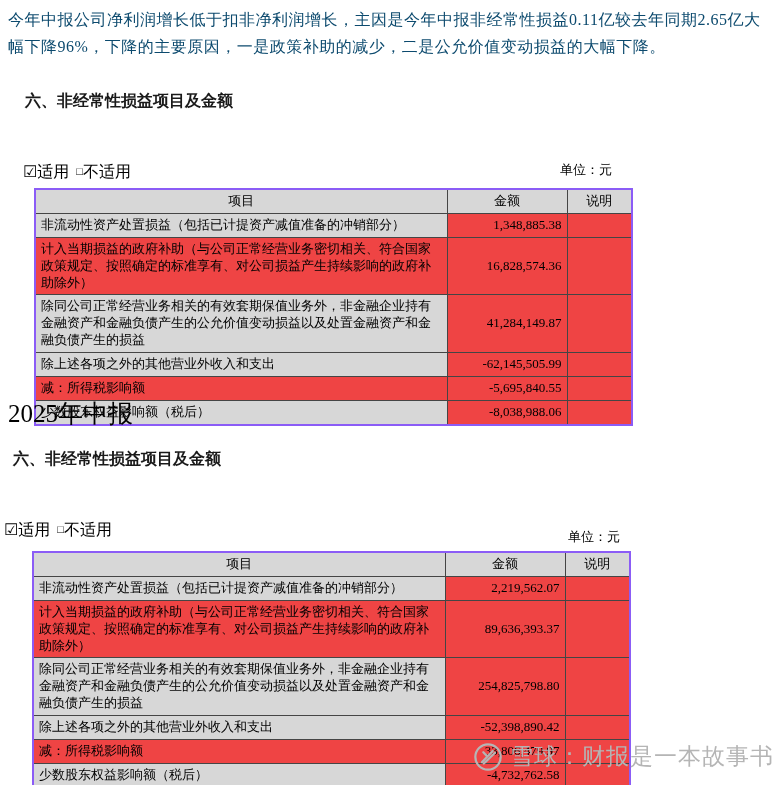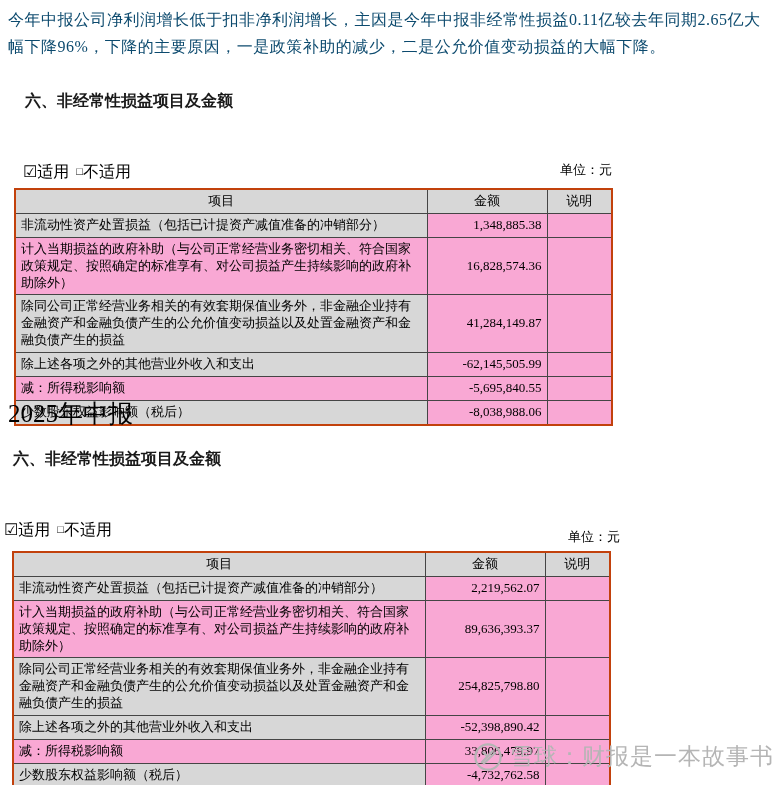--- a/index.html
+++ b/index.html
@@ -22,21 +22,21 @@
   .a1{top:138px;left:23px;}
   .a2{top:496px;left:4px;}
   .applicable .box-checked{font-size:16px;}
   .applicable .box-unchecked{font-size:11px;vertical-align:2px;}
   .applicable .gap{display:inline-block;width:7px;}
   .unit{width:612px;text-align:right;font-size:13px;}
   .u1{top:161px;left:0;}
   .u2{top:528px;left:8px;}
   table.fin{
     border-collapse:collapse;table-layout:fixed;width:597px;
-    border:2px solid #c2410c;background:#f9a8d4;
+    border:2px solid #8b5cf6;background:#ef4444;margin-left:20px;
   }
   .t1{top:188px;left:14px;}
   .t2{top:551px;left:12px;}
   table.fin th,table.fin td{
     border:1px solid #454545;
     font-size:13px;line-height:1.3;font-weight:normal;
     padding:3px 5px;vertical-align:middle;
     overflow:hidden;
   }
   table.fin th{text-align:center;padding:3px 2px;}

